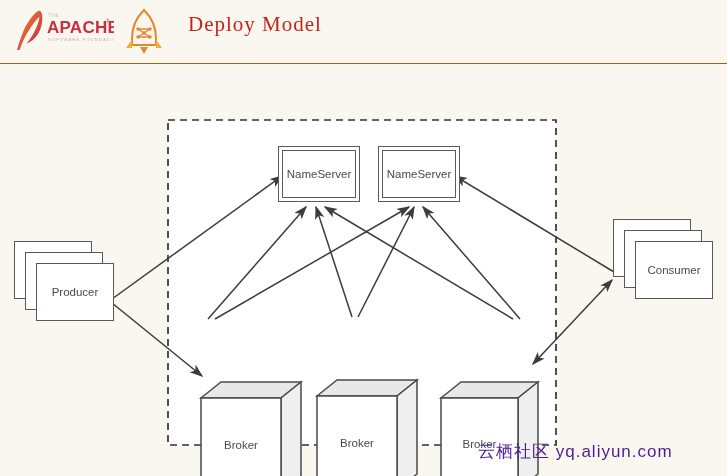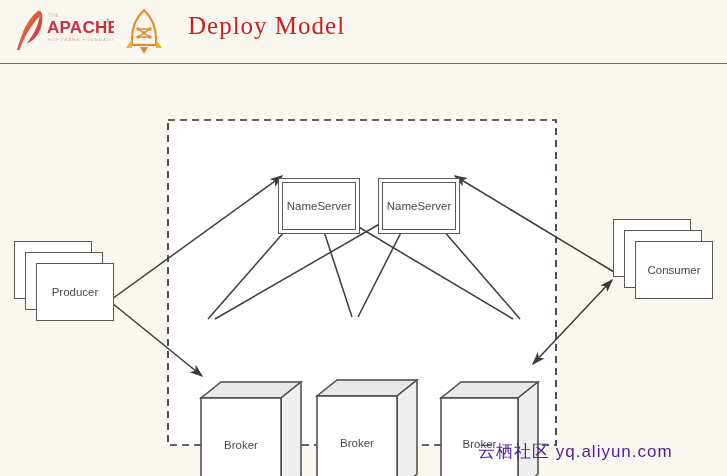--- a/index.html
+++ b/index.html
@@ -32,21 +32,21 @@
   }
   #rocketmq-logo {
     position: absolute;
     left: 122px; top: 7px;
     width: 44px; height: 48px;
   }
   #page-title {
     position: absolute;
     left: 188px; top: 12px;
     font-family: "Liberation Serif", serif;
-    font-size: 25px;
+    font-size: 21px;
     color: #c8221c;
     letter-spacing: 1px;
     white-space: nowrap;
   }
 
   
   #diagram {
     position: absolute;
     left: 0; top: 64px;
     width: 727px;
@@ -82,21 +82,20 @@
     text-align: right;
   }
 
   
   .nameserver {
     position: absolute;
     background: #ffffff;
     border: 1.6px solid #5a5a5c;
     box-sizing: border-box;
     padding: 3px;
-    margin-top: 32px;
   }
   .nameserver .inner {
     width: 100%;
     height: 100%;
     border: 1.6px solid #5a5a5c;
     box-sizing: border-box;
     display: flex;
     align-items: center;
     justify-content: center;
     font-size: 11.5px;

